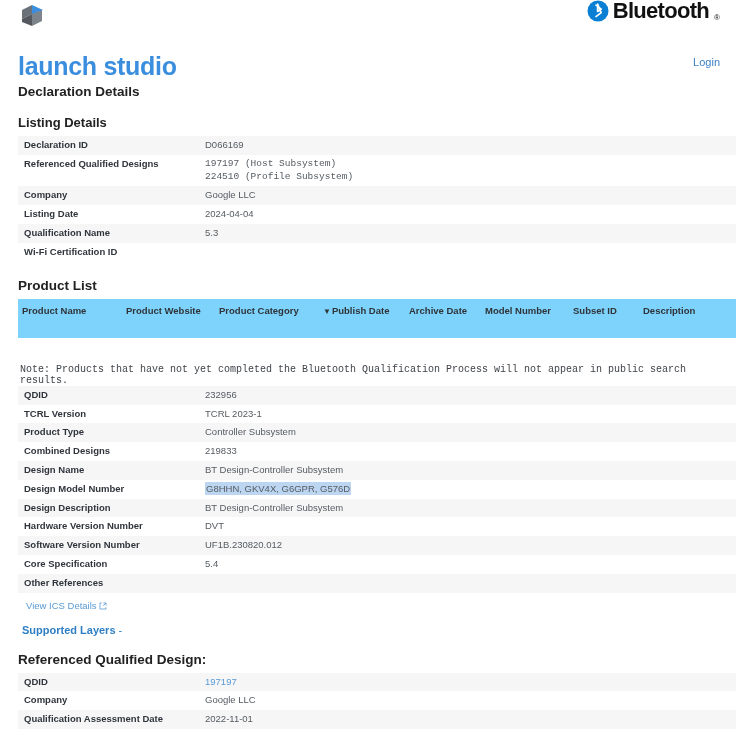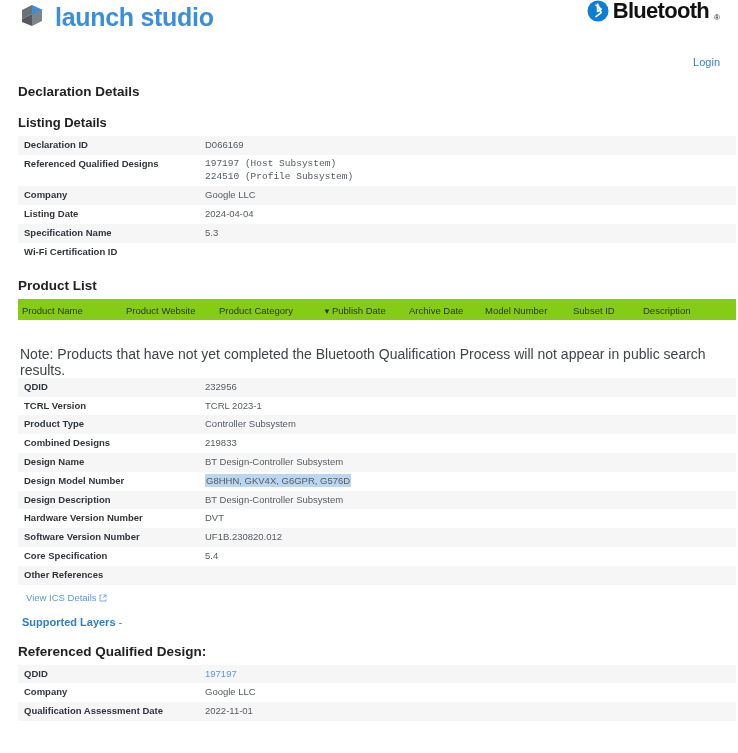--- a/index.html
+++ b/index.html
@@ -8,21 +8,21 @@
     width: 738px; height: 753px;
     overflow: hidden;
     background: #ffffff;
     font-family: "Liberation Sans", sans-serif;
     color: #2b2b2b;
   }
   .page { position: relative; width: 738px; height: 753px; padding: 0 10px; }
 
   
   .header { position: relative; height: 52px; }
-  .brand { position: absolute; left: 8px; top: 2px; display: flex; align-items: center; gap: 7px; }
+  .brand { position: absolute; left: 8px; top: 2px; display: flex; align-items: flex-start; gap: 22px; flex-direction: column; }
   .brand-mark { width: 30px; height: 30px; flex: 0 0 auto; }
   .brand-text {
     font-size: 25px; font-weight: bold; color: #3b8ede;
     letter-spacing: -0.3px; line-height: 1;
   }
   .bt-logo { position: absolute; right: 8px; top: 0px; display: flex; align-items: flex-end; gap: 4px; }
   .bt-badge { width: 22px; height: 22px; flex: 0 0 auto; }
   .bt-word { font-size: 22px; font-weight: bold; color: #111; letter-spacing: -0.7px; line-height: 1; }
   .bt-reg { font-size: 8px; color: #111; vertical-align: super; margin-left: 1px; }
 
@@ -47,27 +47,27 @@
   .kv td { padding: 3px 4px 3px 6px; font-size: 9.5px; vertical-align: top; line-height: 1.35; }
   .kv td.k { width: 181px; font-weight: bold; color: #30353c; }
   .kv td.v { color: #555b61; }
   .kv td.v .ln { display: block; font-family: Liberation Mono, monospace; }
   .hl { background: #bcd6f2; padding: 1px 1px; }
   .link { color: #5a9bd4; text-decoration: none; }
 
   
   .plist { width: 718px; margin: 0 0 0 8px; border-collapse: collapse; }
   .plist thead th {
-    background: #84cc16; color: #2f3338;
-    font-size: 9.5px; font-weight: normal; text-align: left;
-    padding: 6px 4px 4px 4px; white-space: nowrap;
+    background: #7dd3fc; color: #2f3338;
+    font-size: 9.5px; font-weight: bold; text-align: left;
+    padding: 6px 4px 22px 4px; white-space: nowrap;
   }
   .caret { font-size: 8px; margin-right: 1px; display: inline-block; }
   .found { font-size: 9.5px; color: #4a4f55; margin: 12px 0 0 10px; }
-  .note  { font-size: 14px; color: #3f444a; margin: 26px 0 0 10px; }
+  .note  { font-size: 10px; color: #3f444a; margin: 26px 0 0 10px; font-family: Liberation Mono, monospace; }
 
   
   .ics { margin: 7px 0 0 16px; font-size: 9.5px; }
   .ics a { color: #5a9bd4; text-decoration: none; }
   .ext-icon { display: inline-block; margin-left: 2px; vertical-align: -1px; }
   .layers {
     margin: 12px 0 0 12px; font-size: 11px; font-weight: bold;
     color: #2f7fc4; cursor: pointer;
   }
   .layers .dash { font-weight: normal; margin-left: 3px; }
@@ -125,21 +125,21 @@
       </tr>
       <tr class="odd">
         <td class="k">Company</td>
         <td class="v">Google LLC</td>
       </tr>
       <tr class="even">
         <td class="k">Listing Date</td>
         <td class="v">2024-04-04</td>
       </tr>
       <tr class="odd">
-        <td class="k">Specification Name</td>
+        <td class="k">Qualification Name</td>
         <td class="v">5.3</td>
       </tr>
       <tr class="even">
         <td class="k">Wi-Fi Certification ID</td>
         <td class="v"></td>
       </tr>
     </tbody>
   </table>
 
   <h2 class="sec-title big">Product List</h2>

